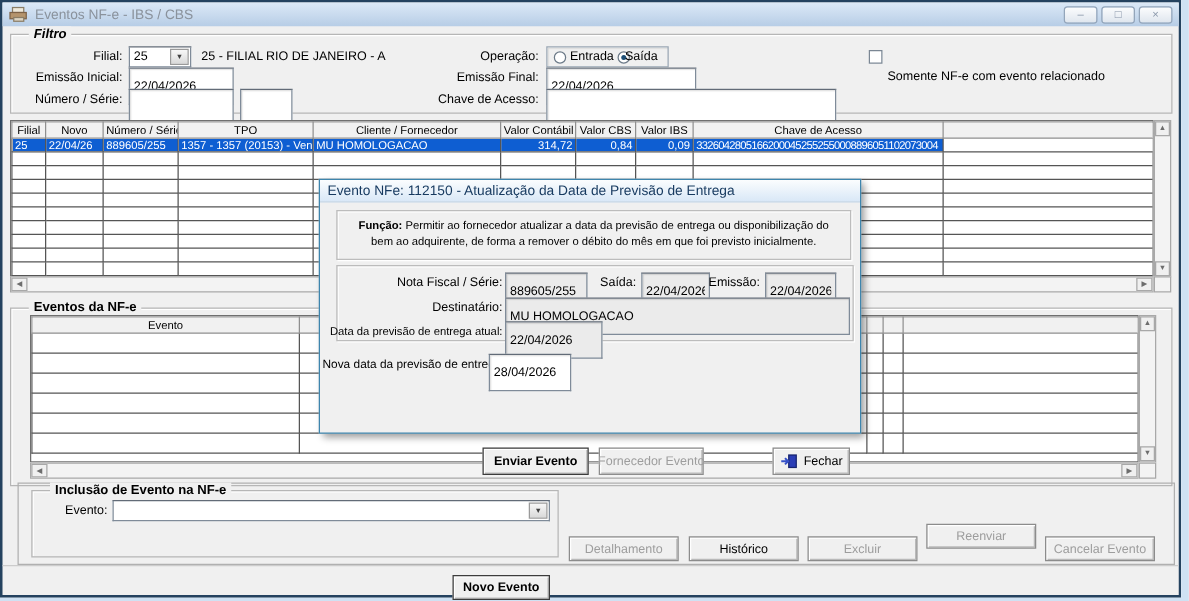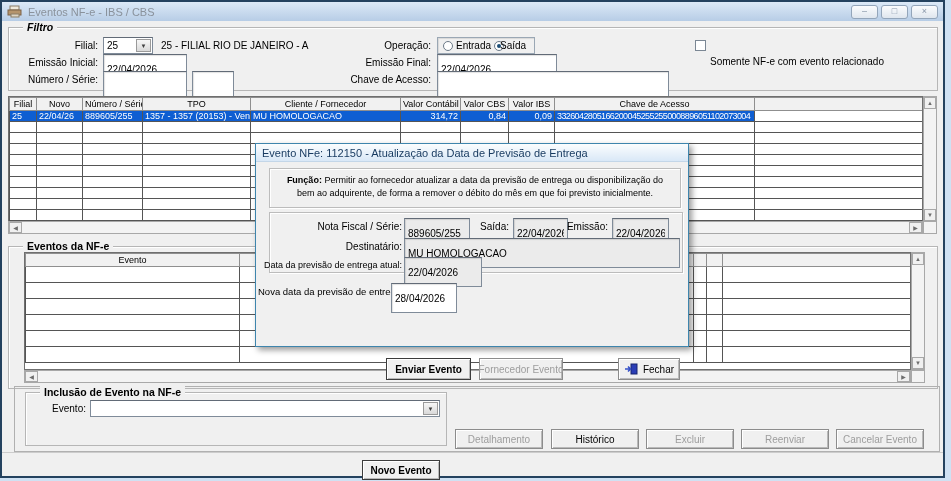--- a/index.html
+++ b/index.html
@@ -412,21 +412,21 @@
 
   <div class="btn disabled" style="left:455px;top:390px;width:88px;height:20px;">
     <span>Detalhamento</span>
   </div>
   <div class="btn" style="left:551px;top:390px;width:88px;height:20px;">
     <span>Histórico</span>
   </div>
   <div class="btn disabled" style="left:646px;top:390px;width:88px;height:20px;">
     <span>Excluir</span>
   </div>
-  <div class="btn disabled" style="left:741px;top:390px;width:88px;height:20px;">
+  <div class="btn disabled" style="left:741px;top:380px;width:88px;height:20px;">
     <span>Reenviar</span>
   </div>
   <div class="btn disabled" style="left:836px;top:390px;width:88px;height:20px;">
     <span>Cancelar Evento</span>
   </div>
 
   <div class="bottom-sep"></div>
   <div class="btn" style="left:860px;top:456px;width:78px;height:20px;">
     <span class="icon">
       <svg width="14" height="12" viewBox="0 0 14 12">

